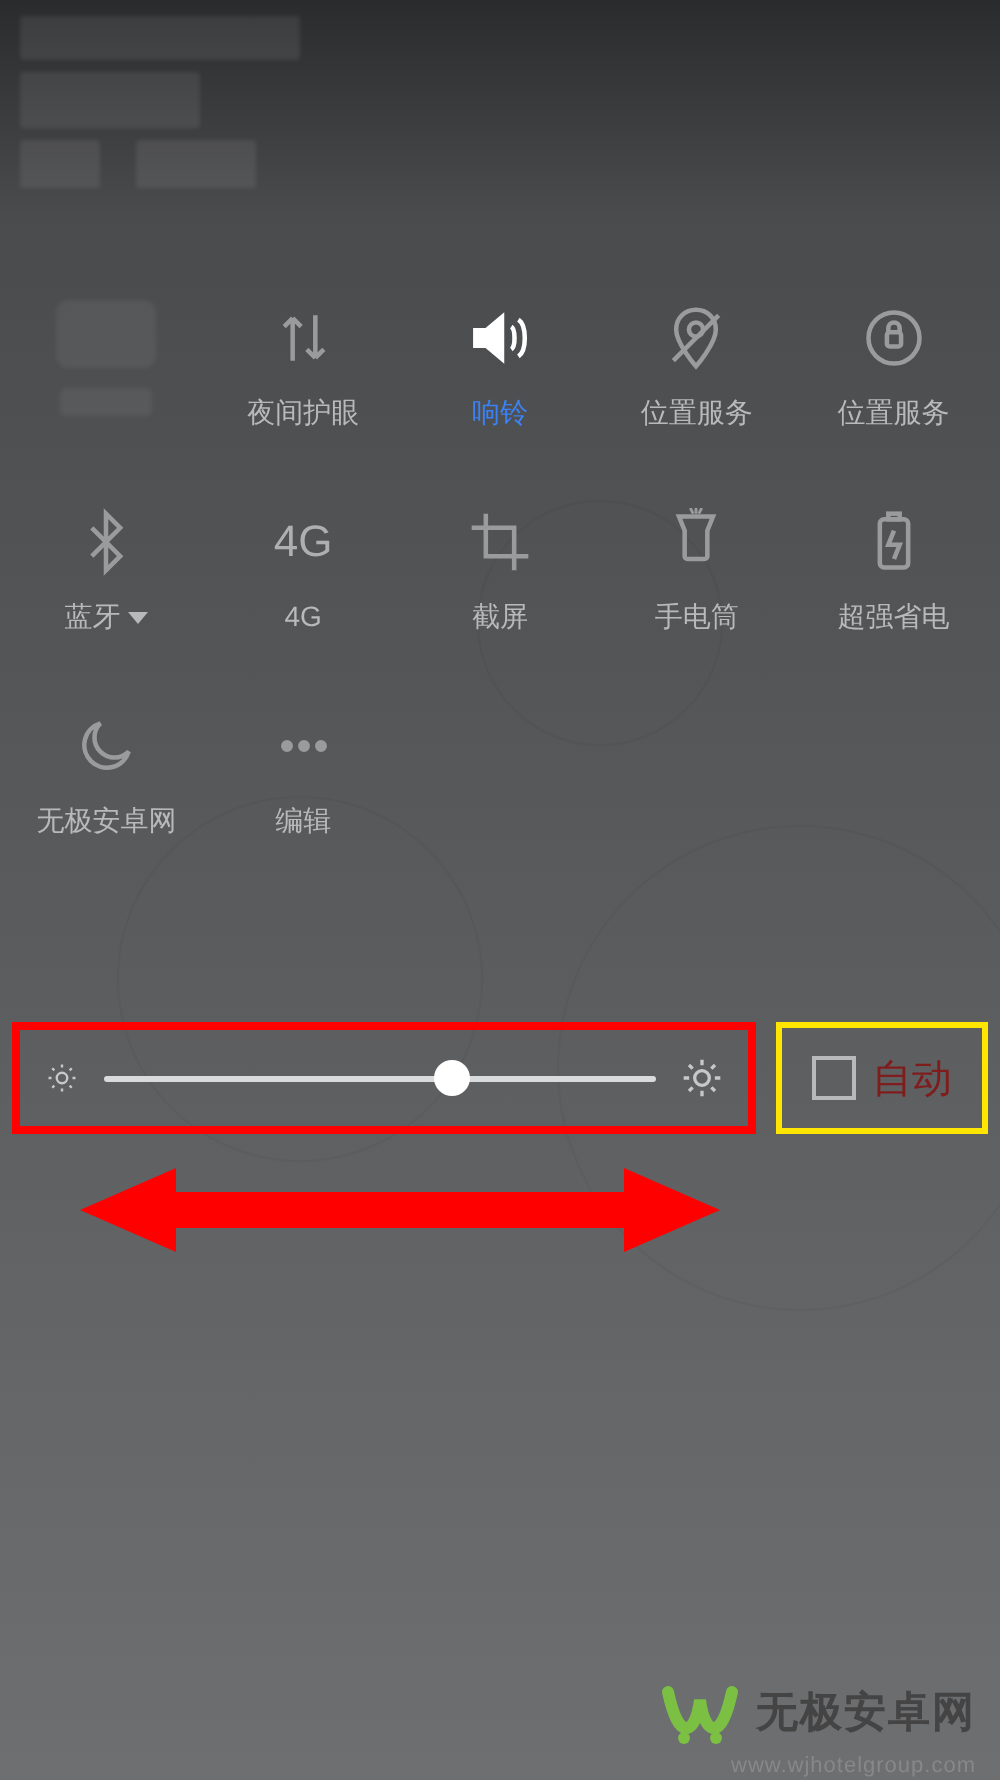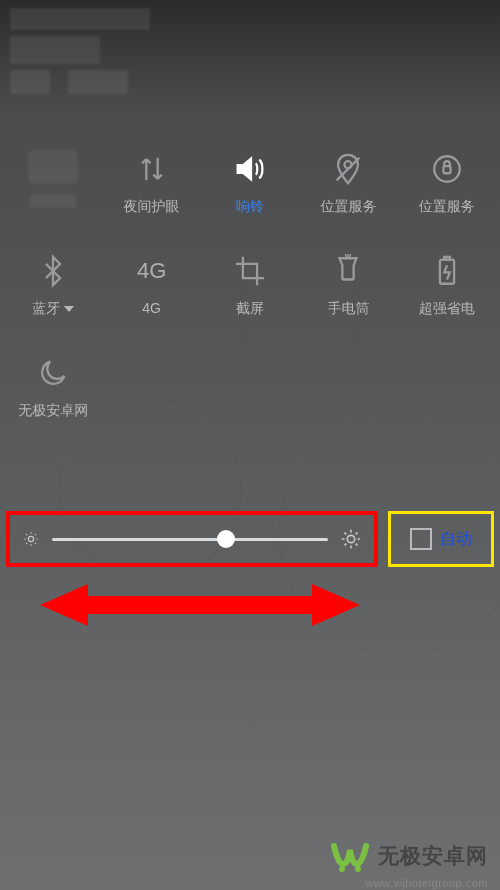--- a/index.html
+++ b/index.html
@@ -84,21 +84,21 @@
     width: 18px; height: 18px; border-radius: 50%; background: #fff;
   }
   .auto-box {
     width: 106px; height: 56px;
     border: 3px solid #ffe600;
     display: flex; align-items: center; justify-content: center; gap: 8px;
   }
   .checkbox {
     width: 22px; height: 22px; border: 2px solid #b8b9bb;
   }
-  .auto-lbl { font-size: 16px; color: #1d4ed8; }
+  .auto-lbl { font-size: 20px; color: #7f1d1d; }
 
   .arrow-annot {
     position: absolute; top: 580px; left: 40px; width: 320px; height: 50px;
   }
 
   .watermark {
     position: absolute; bottom: 14px; right: 12px;
     display: flex; align-items: center; gap: 8px;
     color: #444; font-size: 21px; font-weight: 600; letter-spacing: 1px;
   }
@@ -200,20 +200,30 @@
     </div>
     <div class="lbl">超强省电</div>
   </div>
   <div class="tile dim">
     <div class="ic">
       <svg viewBox="0 0 24 24" fill="none" stroke="#9a9b9d" stroke-width="1.6">
           <path d="M20 14A8 8 0 1110 4a6 6 0 0010 10z"></path>
         </svg>
     </div>
     <div class="lbl">无极安卓网</div>
+  </div>
+  <div class="tile dim">
+    <div class="ic">
+      <svg viewBox="0 0 24 24" fill="#9a9b9d">
+          <circle cx="6" cy="12" r="1.6"></circle>
+          <circle cx="12" cy="12" r="1.6"></circle>
+          <circle cx="18" cy="12" r="1.6"></circle>
+        </svg>
+    </div>
+    <div class="lbl">编辑</div>
   </div>
 </div>
 
 <div class="brightness-row">
   <div class="brightness-slider">
     <div class="sun-small">
       <svg viewBox="0 0 24 24" fill="none" stroke="#c7c8ca" stroke-width="1.6">
           <circle cx="12" cy="12" r="3.5"></circle>
           <path d="M12 3v2M12 19v2M3 12h2M19 12h2M5.5 5.5l1.4 1.4M17.1 17.1l1.4 1.4M5.5 18.5l1.4-1.4M17.1 6.9l1.4-1.4"></path>
         </svg>

